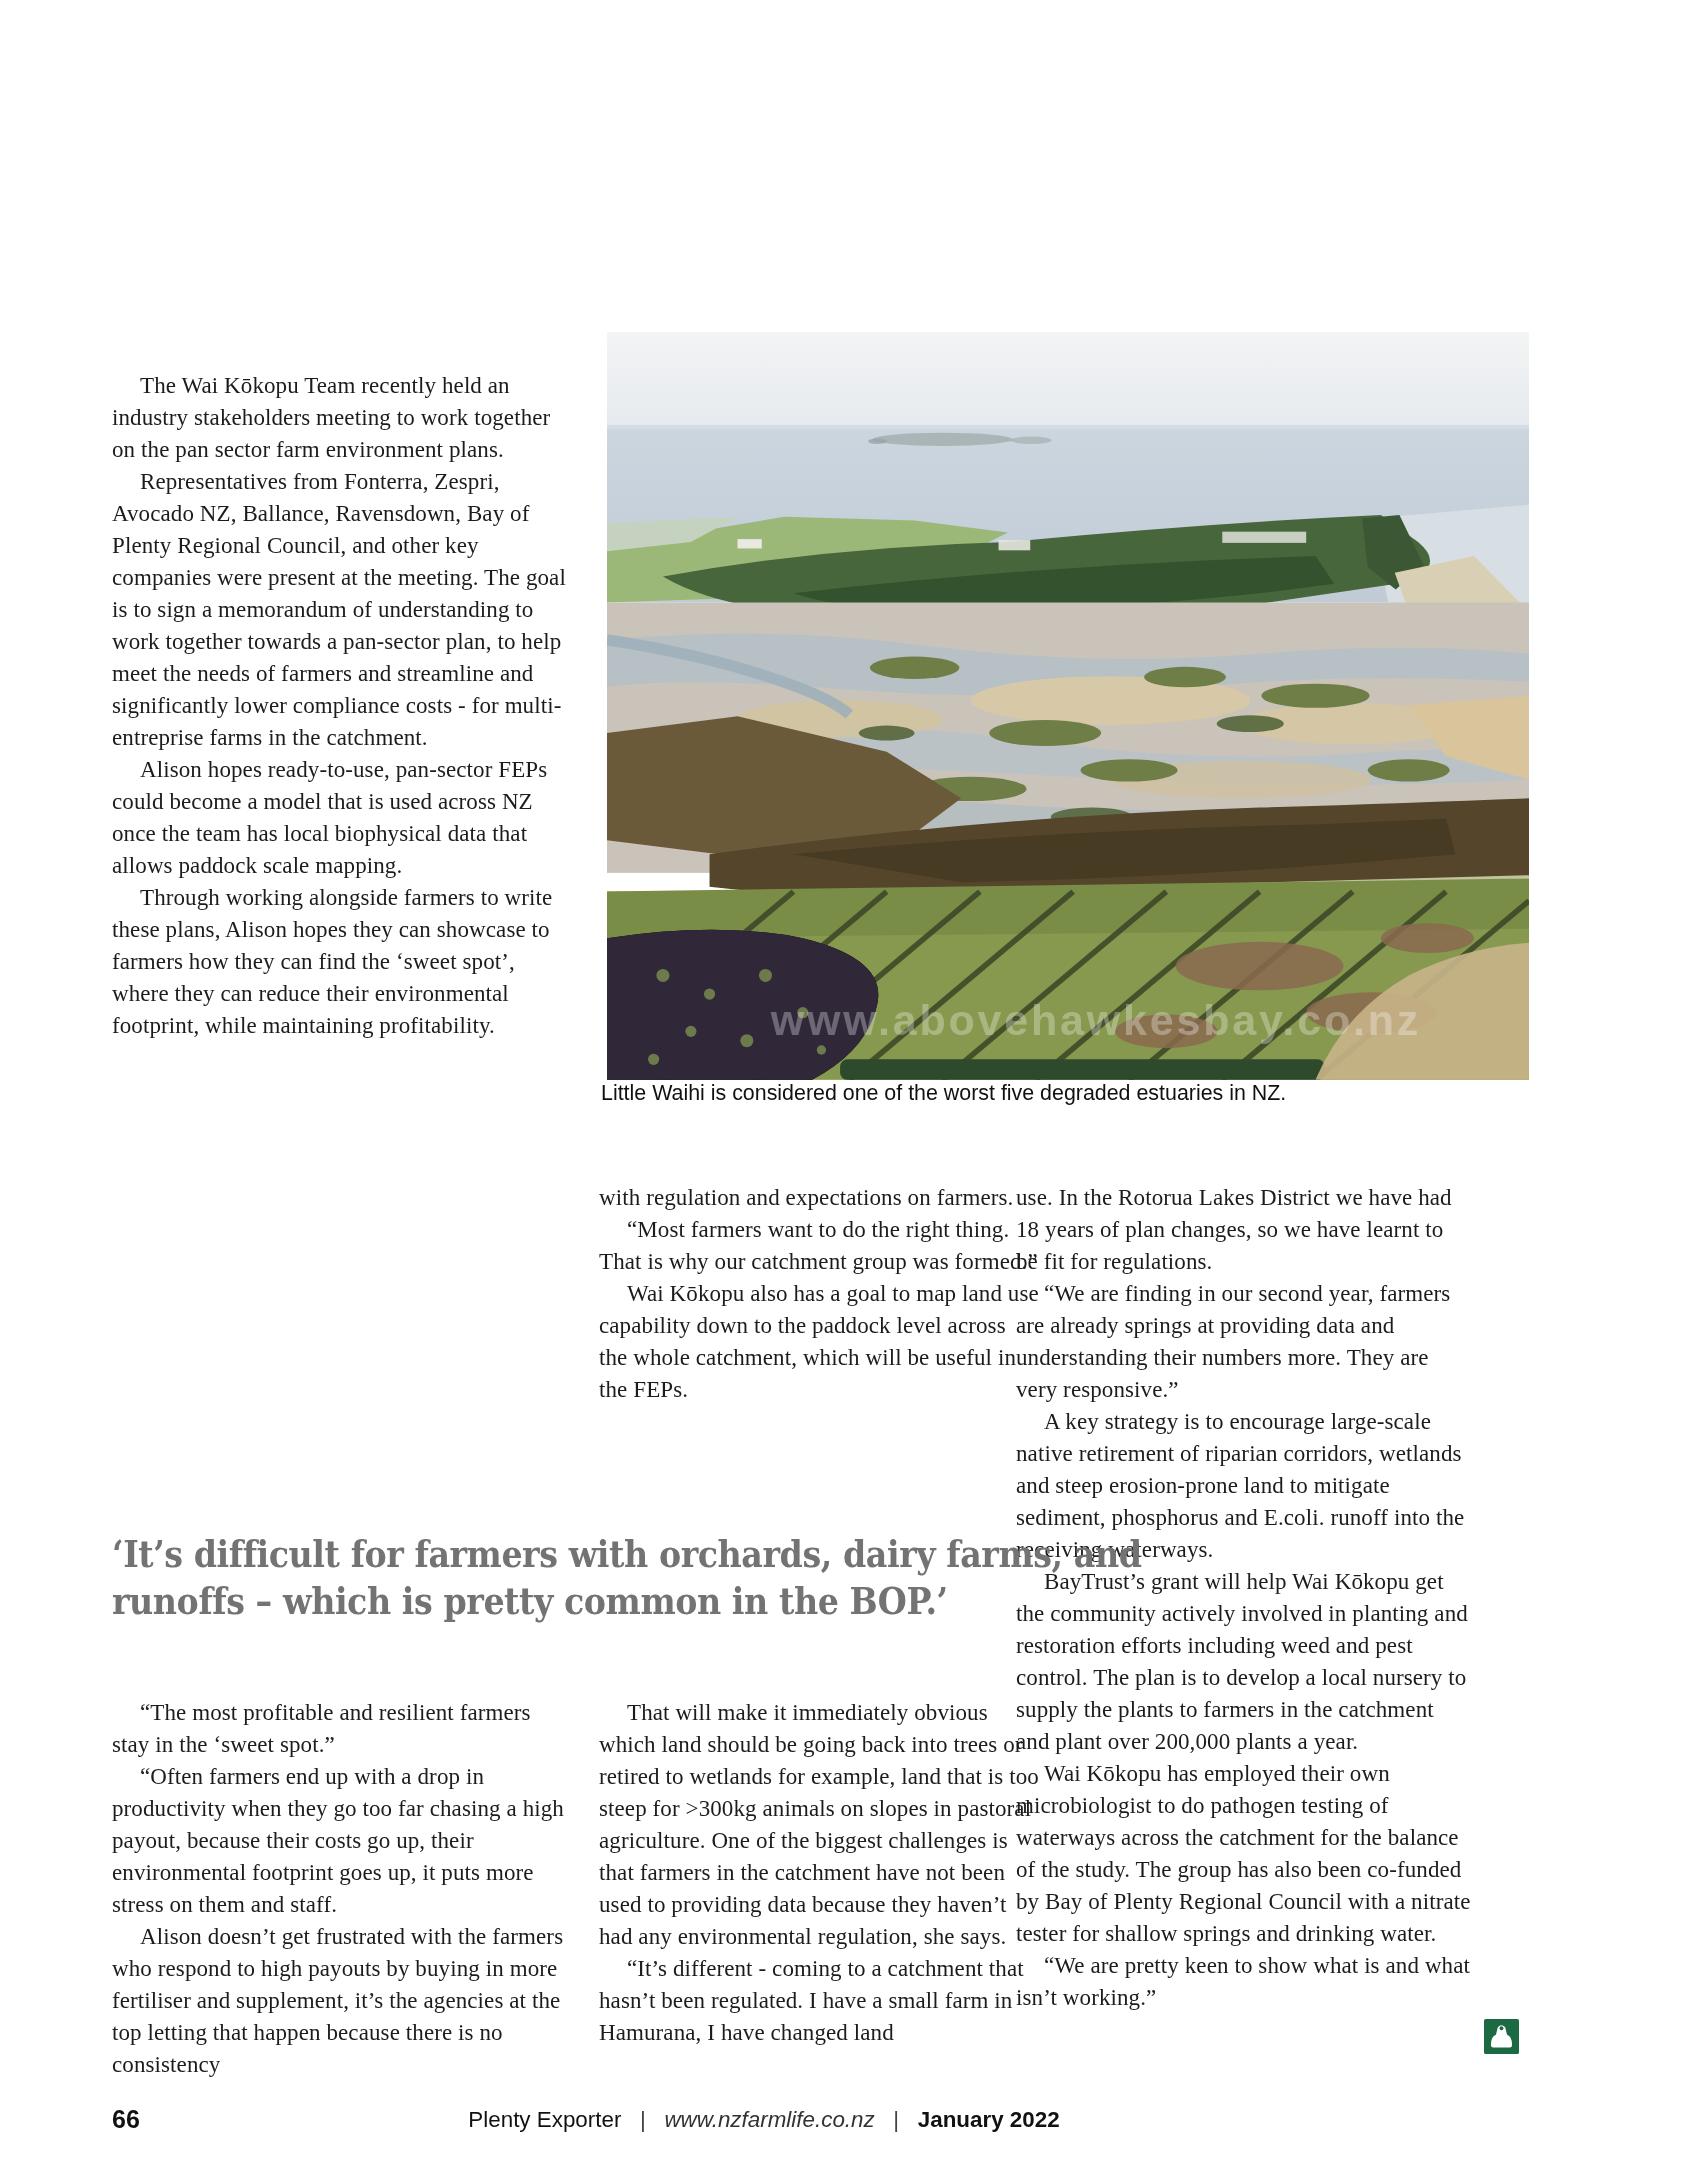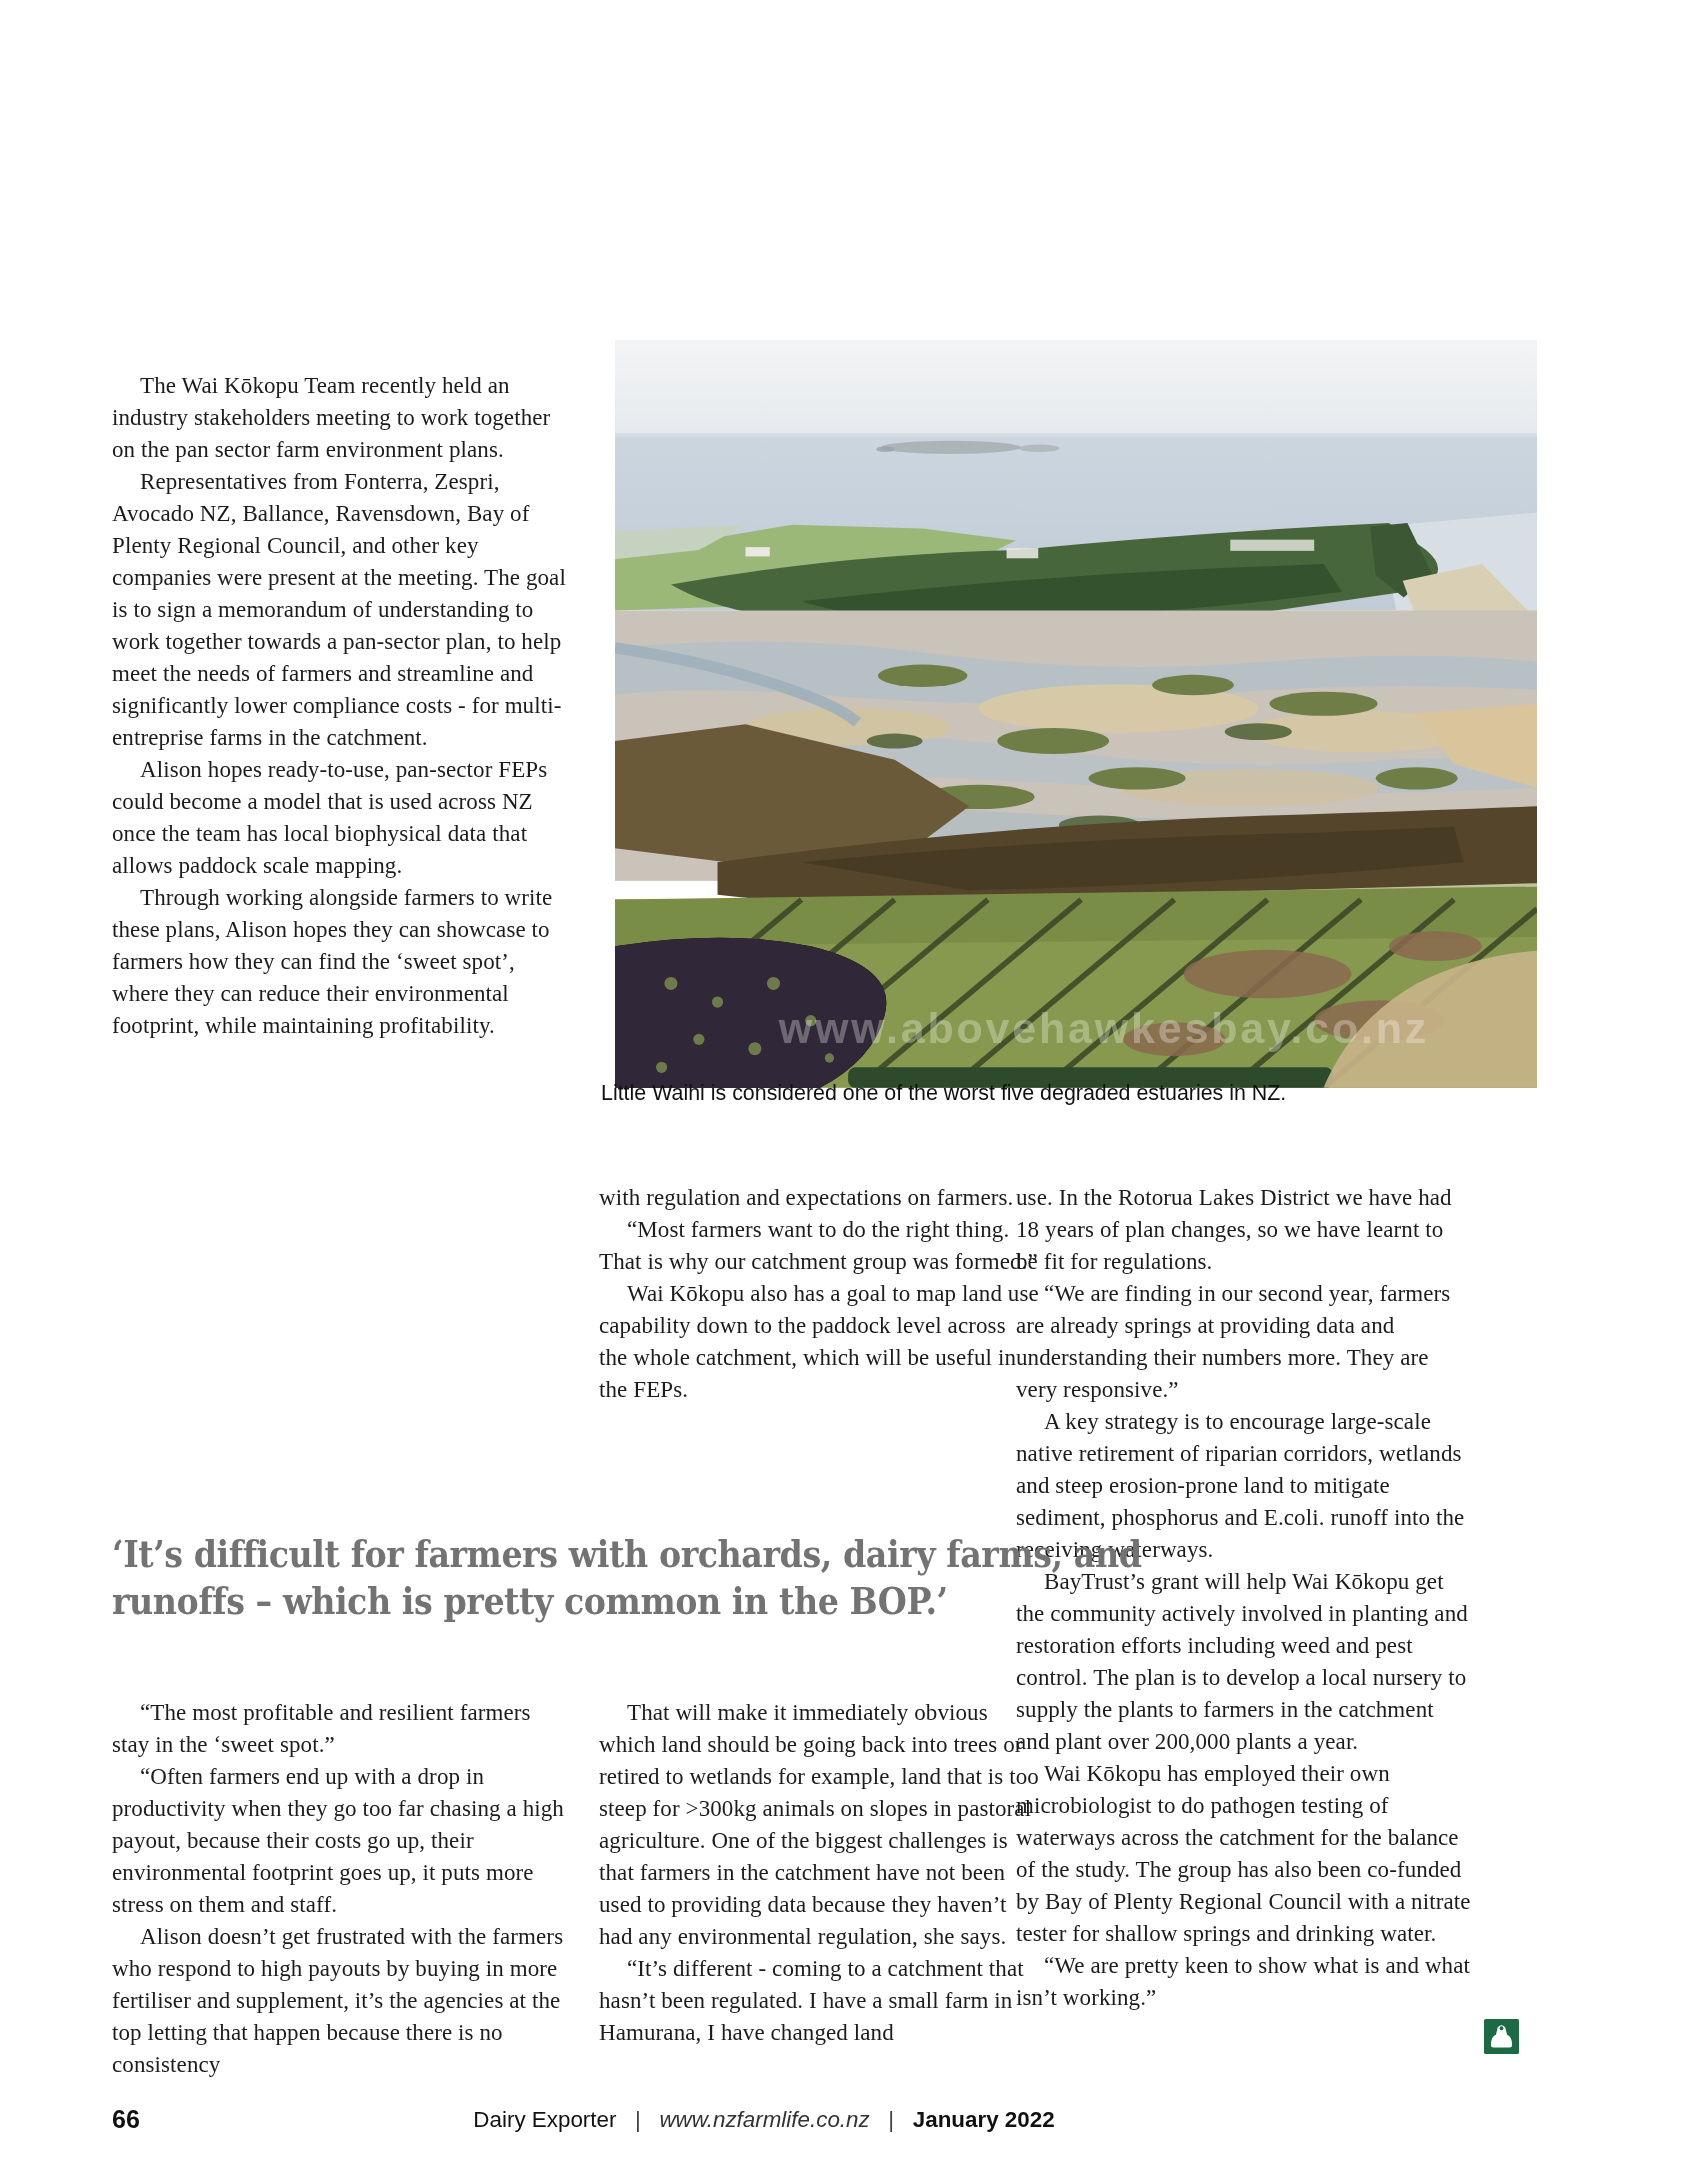--- a/index.html
+++ b/index.html
@@ -44,21 +44,21 @@
 
 <div class="page">
 
   <section class="col col-left">
       <p class="indent">The Wai Kōkopu Team recently held an industry stakeholders meeting to work together on the pan sector farm environment plans.</p>
       <p class="indent">Representatives from Fonterra, Zespri, Avocado NZ, Ballance, Ravensdown, Bay of Plenty Regional Council, and other key companies were present at the meeting. The goal is to sign a memorandum of understanding to work together towards a pan-sector plan, to help meet the needs of farmers and streamline and significantly lower compliance costs - for multi-entreprise farms in the catchment.</p>
       <p class="indent">Alison hopes ready-to-use, pan-sector FEPs could become a model that is used across NZ once the team has local biophysical data that allows paddock scale mapping.</p>
       <p class="indent">Through working alongside farmers to write these plans, Alison hopes they can showcase to farmers how they can find the ‘sweet spot’, where they can reduce their environmental footprint, while maintaining profitability.</p>
     </section>
 
-  <figure class="figure" style="margin:16px;">
+  <figure class="figure" style="margin:8px;">
     <svg width="922" height="748" viewBox="0 0 989 802">
       <defs>
         <linearGradient id="sky" x1="0" y1="0" x2="0" y2="1">
           <stop offset="0" stop-color="#f3f4f5"></stop>
             <stop offset="1" stop-color="#e2e7ec"></stop>
         </linearGradient>
         <linearGradient id="sea" x1="0" y1="0" x2="0" y2="1">
           <stop offset="0" stop-color="#ccd6df"></stop>
             <stop offset="1" stop-color="#c0cbd6"></stop>
         </linearGradient>
@@ -202,21 +202,21 @@
   <div class="endicon">
     <svg width="35" height="35" viewBox="0 0 38 38">
       <rect x="0" y="0" width="38" height="38" rx="2" fill="#1b6a43"></rect>
       <path d="M13 17 L15 9 Q19 4.5 23 9 L25 17 Q30.5 19 30.5 28 Q30.5 31 28 31 L10 31 Q7.5 31 7.5 28 Q7.5 19 13 17 Z" fill="#ffffff"></path>
       <circle cx="19" cy="10" r="2.1" fill="#1b6a43"></circle>
     </svg>
   </div>
 
   <div class="pageno">66</div>
   <div class="footcenter">
-    <span>Dairy Exporter</span>
+    <span>Plenty Exporter</span>
     <span class="sep">|</span>
     <span class="url">www.nzfarmlife.co.nz</span>
     <span class="sep">|</span>
     <span class="date">January 2022</span>
   </div>
 
 </div>
 
 
 </body></html>

